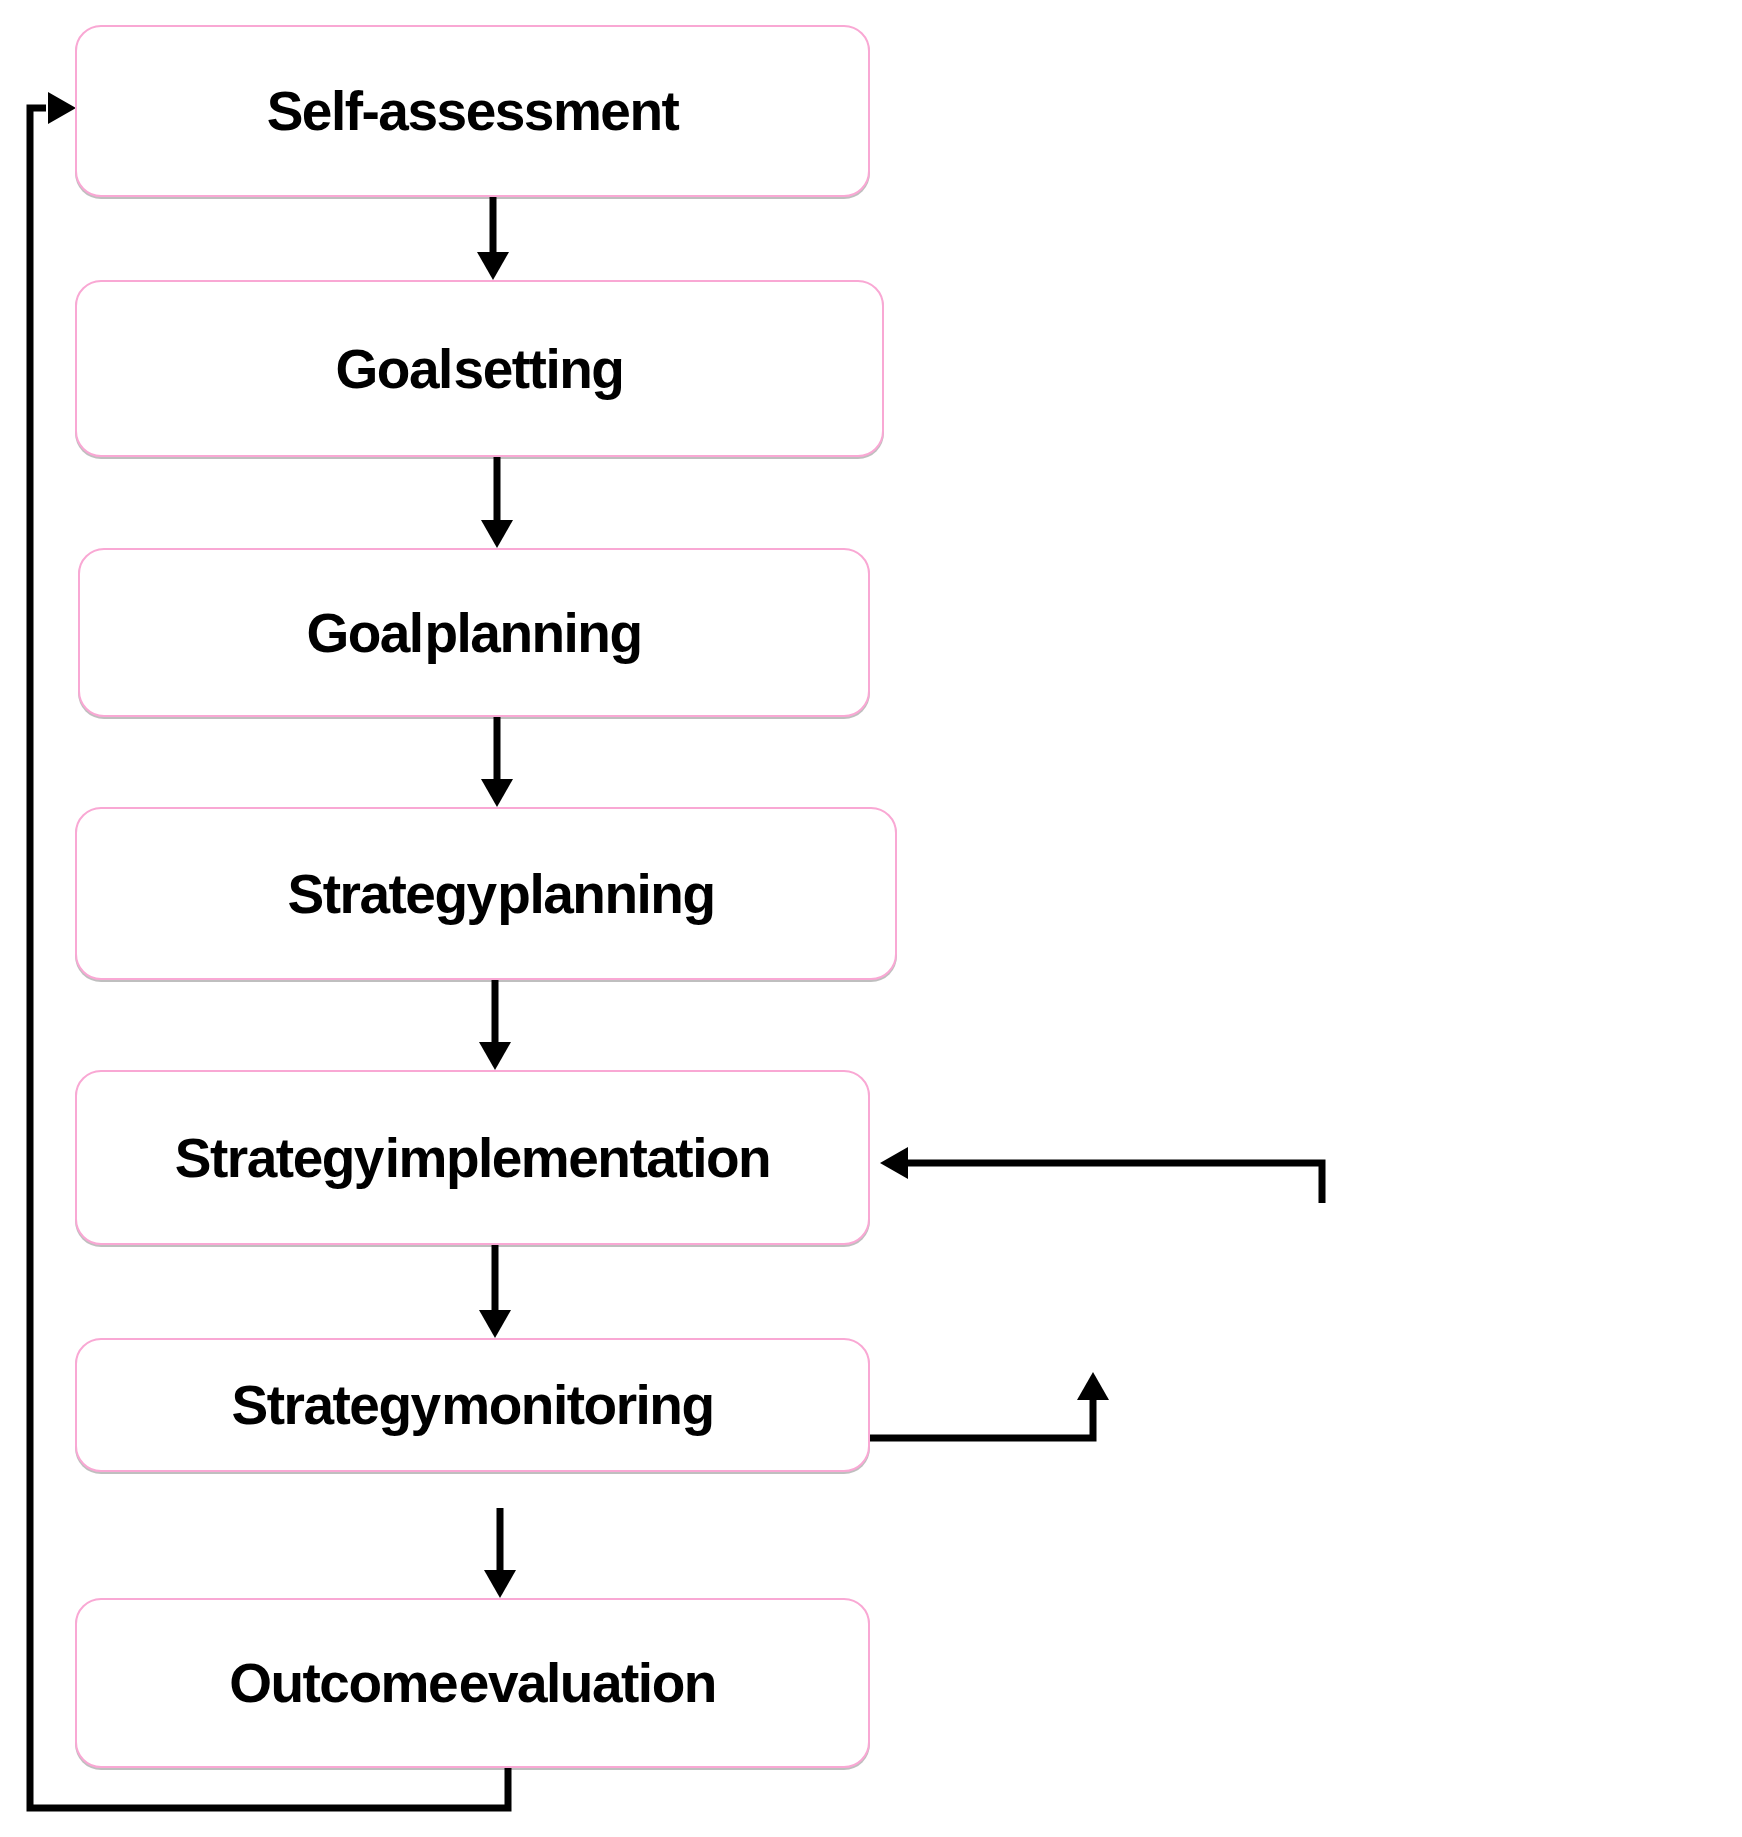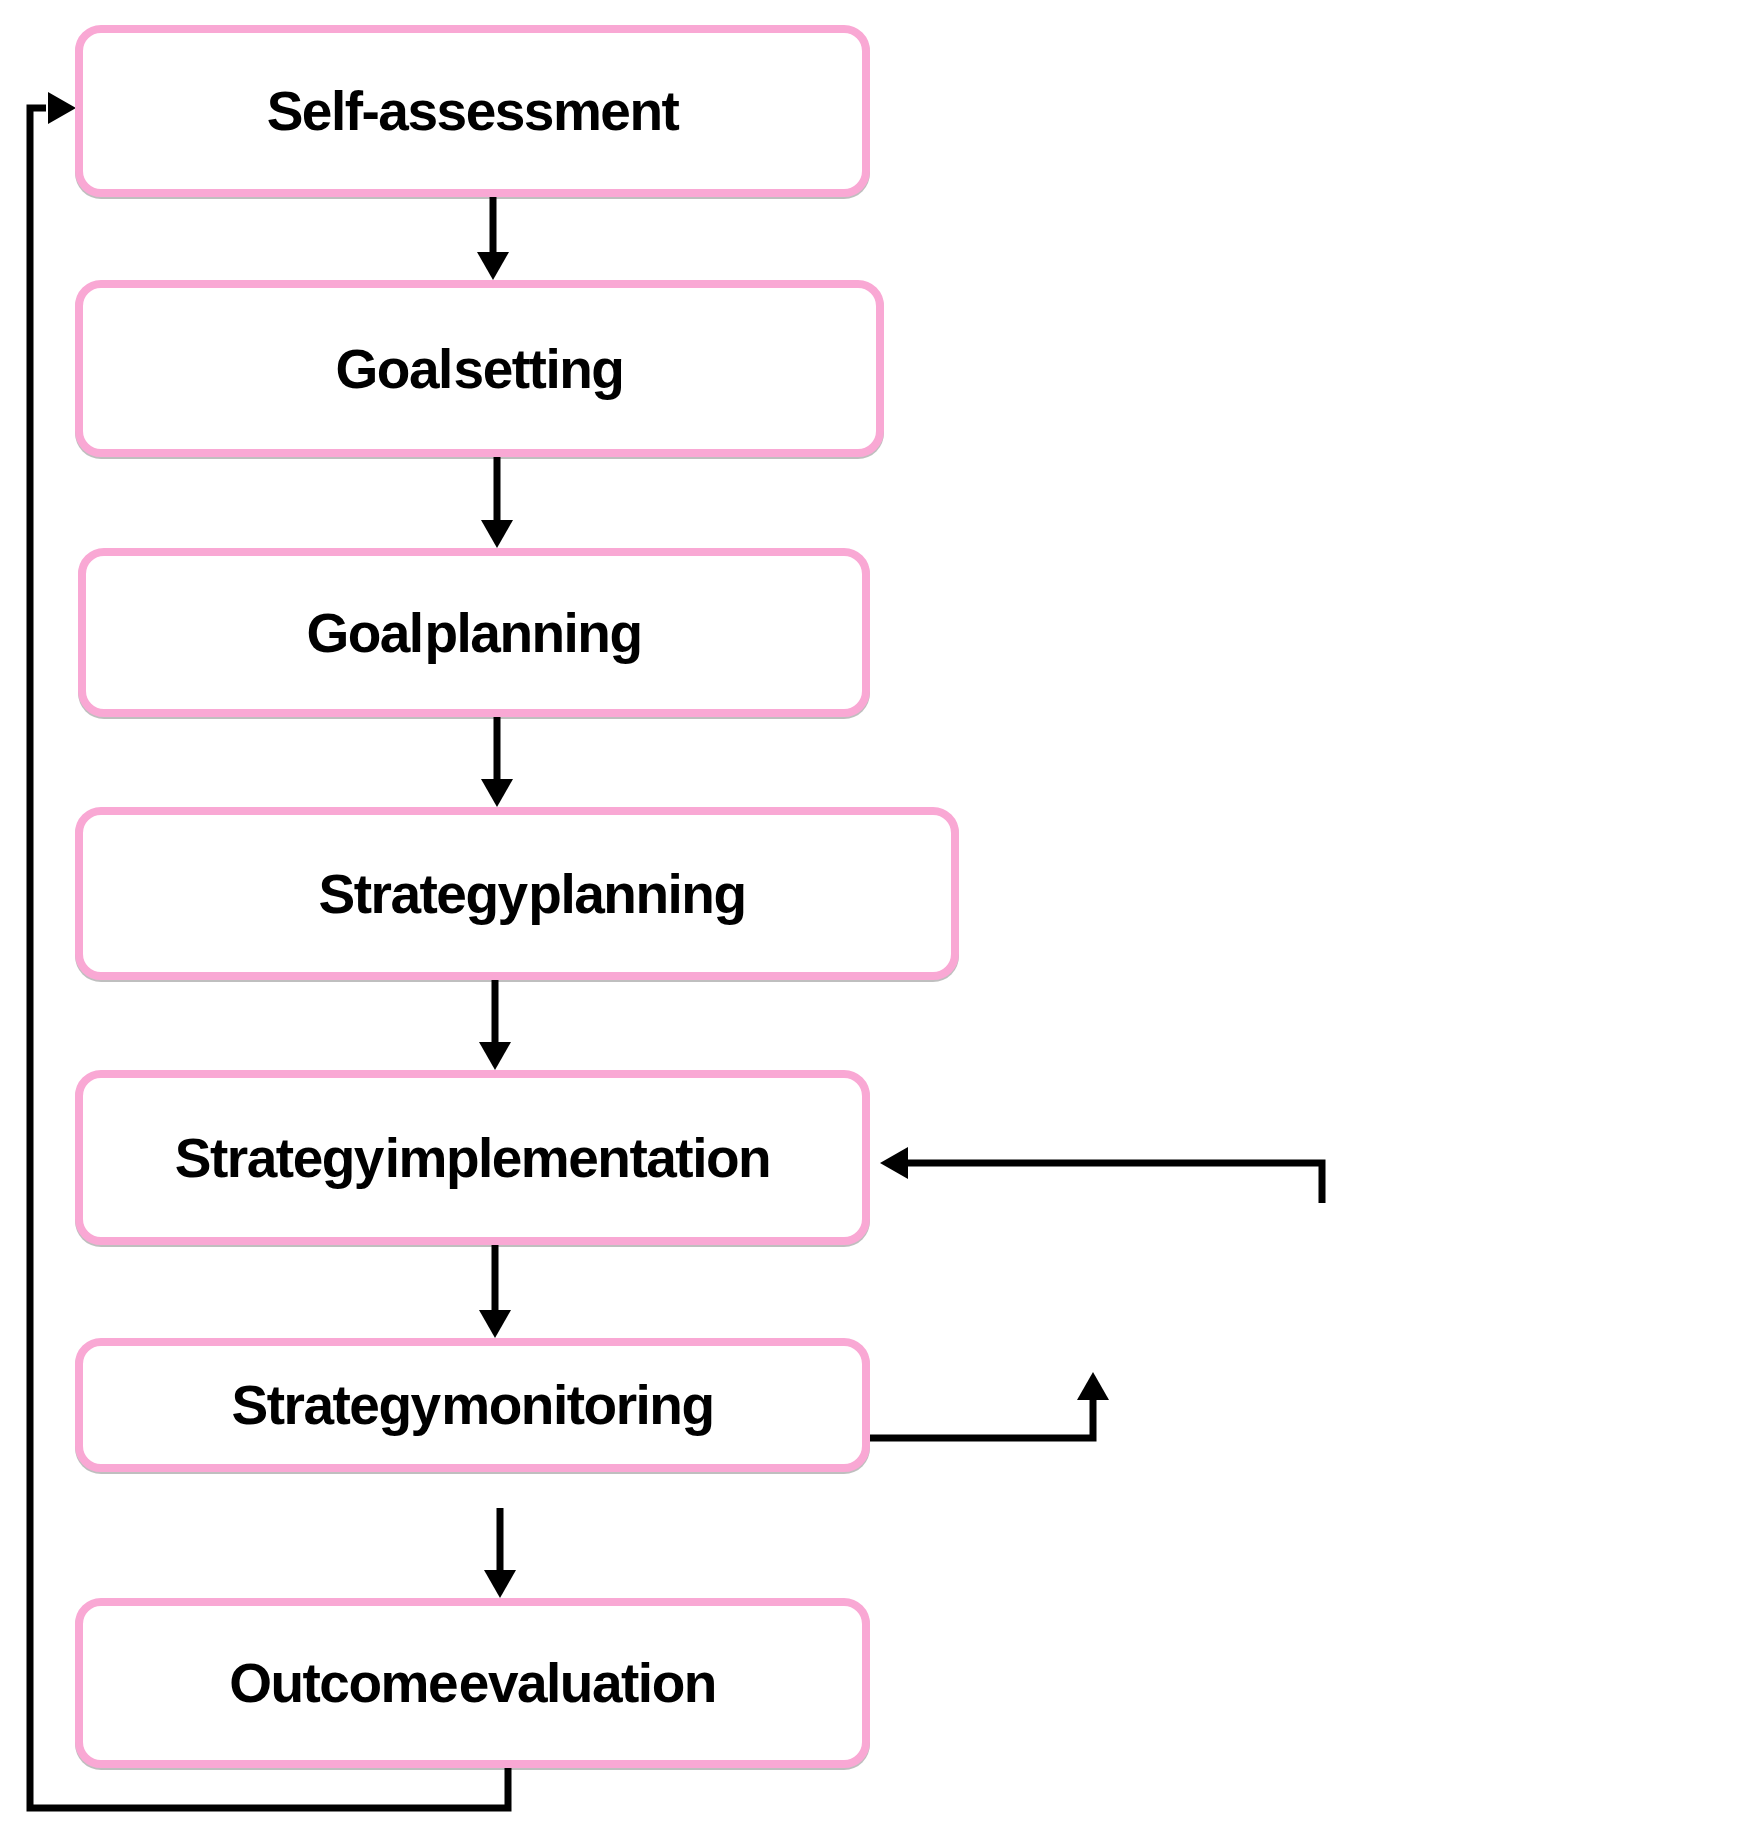--- a/index.html
+++ b/index.html
@@ -19,38 +19,38 @@
     position: absolute;
     left: 0;
     top: 0;
     width: 1742px;
     height: 1837px;
   }
   .node {
     position: absolute;
     box-sizing: border-box;
     background: #ffffff;
-    border: 8px solid #f9a8d4;
+    border: 2px solid #f9a8d4;
     border-radius: 26px;
     display: flex;
     align-items: center;
     justify-content: center;
     text-align: left;
     color: #000000;
     font-size: 55px;
     font-weight: 700;
     letter-spacing: -1.5px;
     word-spacing: -12px;
     box-shadow: 0 2px 0 rgba(0,0,0,0.25);
   }
   
   .n-self           { left: 75px;  top: 25px;   width: 795px; height: 172px; }
   .n-goal           { left: 75px;  top: 280px;  width: 809px; height: 177px; }
   .n-time           { left: 78px;  top: 548px;  width: 792px; height: 169px; }
-  .n-splan          { left: 75px;  top: 807px;  width: 884px; height: 173px; padding-left: 30px; }
+  .n-splan          { left: 75px;  top: 807px;  width: 822px; height: 173px; padding-left: 30px; }
   .n-simpl          { left: 75px;  top: 1070px; width: 795px; height: 175px; }
   .n-smon           { left: 75px;  top: 1338px; width: 795px; height: 134px; }
   .n-outcome        { left: 75px;  top: 1598px; width: 795px; height: 170px; }
   .n-sadj           { left: 923px; top: 1203px; width: 794px; height: 170px; }
   .edge {
     stroke: #000000;
     stroke-width: 7;
     fill: none;
   }
   .edge-head {

